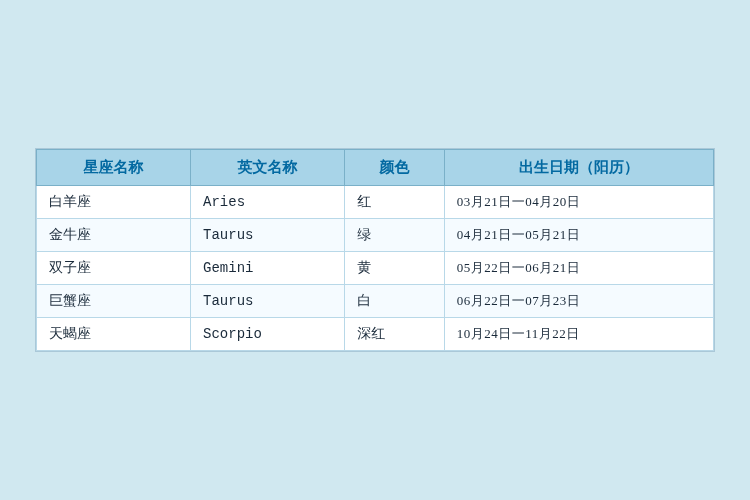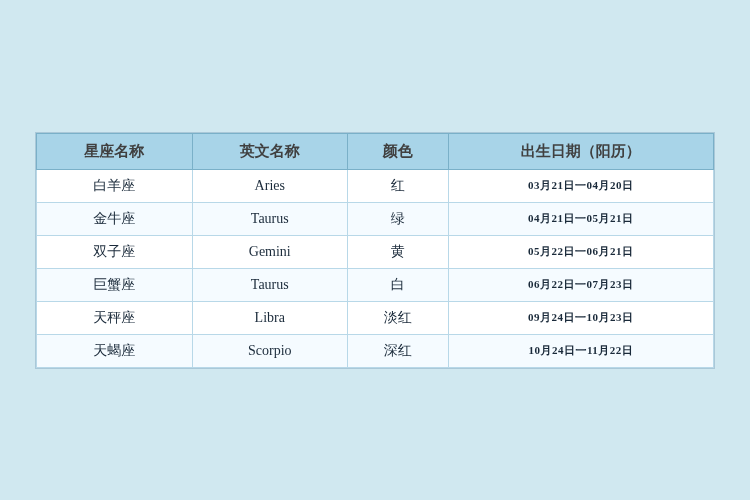--- a/index.html
+++ b/index.html
@@ -32,51 +32,51 @@
     thead tr {
       background-color: #a8d4e8;
     }
 
     thead th {
       border: 1px solid #7ab0c8;
       padding: 8px 12px;
       text-align: center;
       font-size: 15px;
       font-weight: bold;
-      color: #404040;
+      color: #0369a1;
     }
 
     tbody tr {
       background-color: #ffffff;
     }
 
     tbody tr:nth-child(even) {
       background-color: #f5fbff;
     }
 
     tbody td {
       border: 1px solid #b8d8e8;
       padding: 7px 12px;
-      text-align: center;
+      text-align: left;
       font-size: 14px;
       color: #1a2a3a;
     }
 
     tbody td:nth-child(1) {
       font-size: 14px;
     }
 
     tbody td:nth-child(2) {
       font-style: normal;
+      font-family: Liberation Mono, monospace;
     }
 
     tbody td:nth-child(4) {
-      font-size: 11px;
+      font-size: 13px;
       letter-spacing: 0.5px;
-      font-weight: bold;
     }
   </style>
 </head>
 <body>
 
 <div class="table-container">
   <table>
     <thead>
       <tr>
         <th>星座名称</th>
@@ -104,26 +104,20 @@
           <td>黄</td>
           <td>05月22日一06月21日</td>
         </tr>
         <tr>
           <td>巨蟹座</td>
           <td>Taurus</td>
           <td>白</td>
           <td>06月22日一07月23日</td>
         </tr>
         <tr>
-          <td>天秤座</td>
-          <td>Libra</td>
-          <td>淡红</td>
-          <td>09月24日一10月23日</td>
-        </tr>
-        <tr>
           <td>天蝎座</td>
           <td>Scorpio</td>
           <td>深红</td>
           <td>10月24日一11月22日</td>
         </tr>
       </tbody>
   </table>
 </div>
 
 </body></html>

